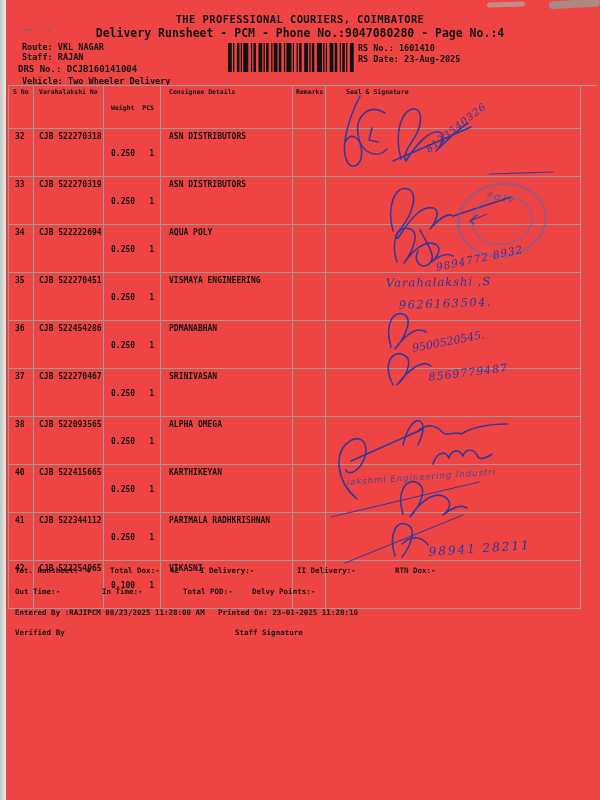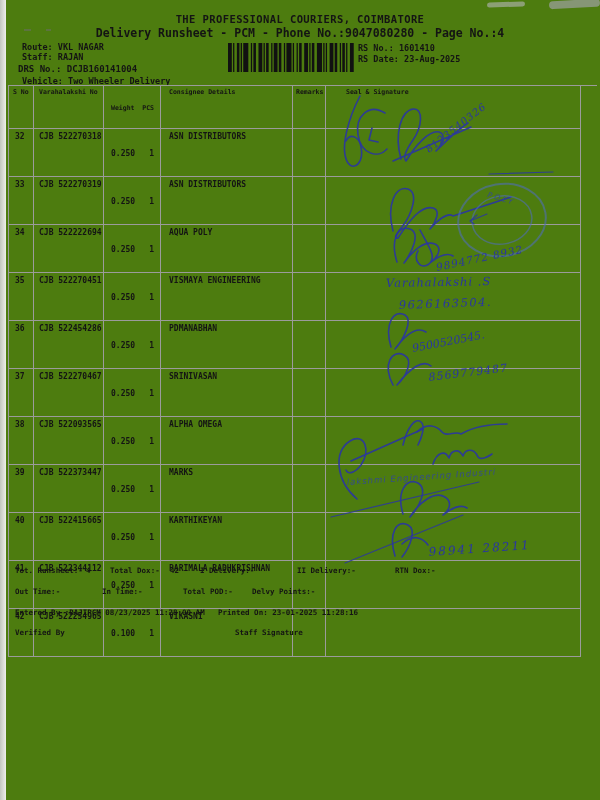--- a/index.html
+++ b/index.html
@@ -1,16 +1,16 @@
 <!DOCTYPE html>
 <html><head>
 <meta charset="utf-8">
 <style>
   html,body{margin:0;padding:0;background:#e9e9e7;}
-  .scan{position:relative;width:600px;height:800px;margin:0 auto;background:#4d7c0f;
+  .scan{position:relative;width:600px;height:800px;margin:0 auto;background:#ef4444;
         overflow:hidden;font-family:"DejaVu Sans Mono",monospace;color:#141414;}
   .edge-left{position:absolute;left:0;top:0;width:6px;height:800px;
              background:linear-gradient(90deg,#c2c6bf,#edeeea);}
   .smudge{position:absolute;border-radius:4px;}
   .sm1{top:2px;left:487px;width:38px;height:5px;background:#aeb2ac;opacity:.65;transform:rotate(-2deg);}
   .sm2{top:0;left:549px;width:51px;height:8px;background:#999f99;opacity:.75;transform:rotate(-3deg);}
   .dash{position:absolute;height:2px;background:#6b6b6b;opacity:.55;}
   .d1{top:29px;left:24px;width:7px;}
   .d2{top:29px;left:46px;width:5px;}
   .title1{position:absolute;top:13px;left:0;right:0;text-align:center;
@@ -195,30 +195,20 @@
       <td class="c-sno">38</td>
       <td class="c-cn">CJB 522093565</td>
       <td class="c-wp">
         <span class="wp-flex"><span class="w">0.250</span><span class="p">1</span></span>
       </td>
       <td class="c-cd">ALPHA OMEGA</td>
       <td class="c-rm"></td>
       <td class="c-ss"></td>
     </tr>
 
-    <tr>
-      <td class="c-sno">39</td>
-      <td class="c-cn">CJB 522373447</td>
-      <td class="c-wp">
-        <span class="wp-flex"><span class="w">0.250</span><span class="p">1</span></span>
-      </td>
-      <td class="c-cd">MARKS</td>
-      <td class="c-rm"></td>
-      <td class="c-ss"></td>
-    </tr>
 
     <tr>
       <td class="c-sno">40</td>
       <td class="c-cn">CJB 522415665</td>
       <td class="c-wp">
         <span class="wp-flex"><span class="w">0.250</span><span class="p">1</span></span>
       </td>
       <td class="c-cd">KARTHIKEYAN</td>
       <td class="c-rm"></td>
       <td class="c-ss"></td>

